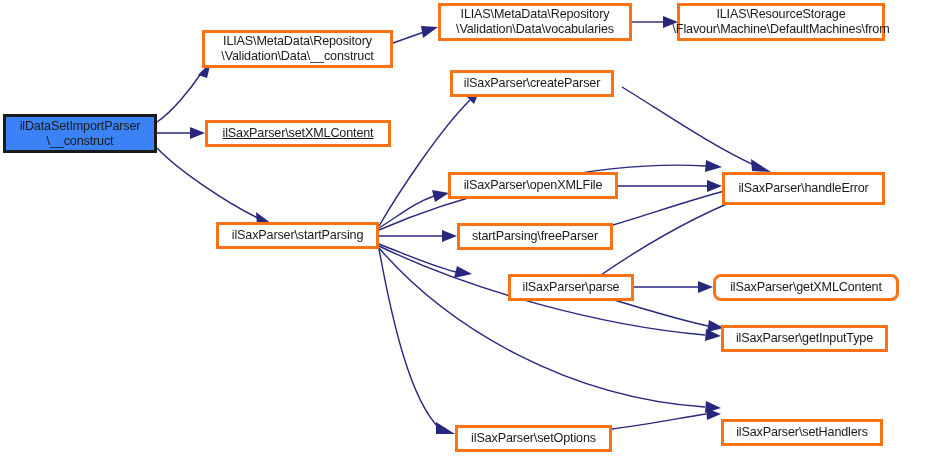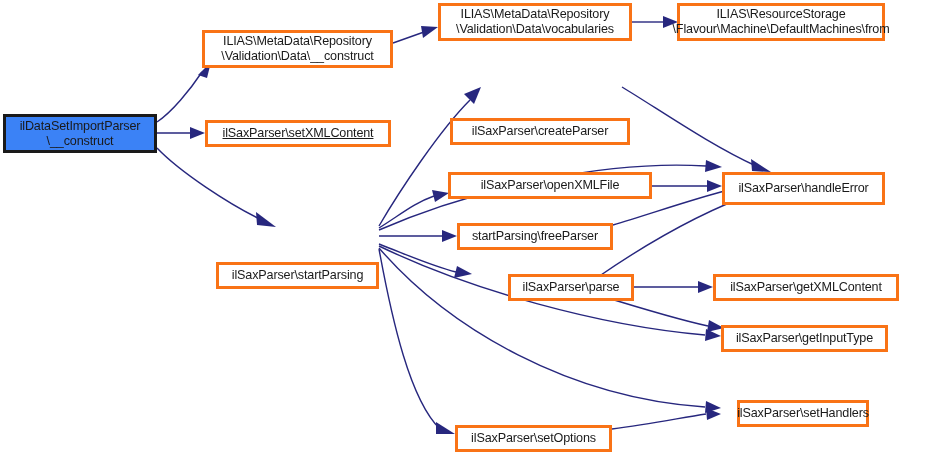--- a/index.html
+++ b/index.html
@@ -139,25 +139,25 @@
   <div id="node-layer">
       <div class="node highlight" style="left: 3px; top: 114px; width: 154px; height: 39px;">ilDataSetImportParser
 \__construct</div>
       <div class="node" style="left: 202px; top: 30px; width: 191px; height: 38px;">ILIAS\MetaData\Repository
 \Validation\Data\__construct</div>
       <div class="node" style="left: 438px; top: 3px; width: 194px; height: 38px;">ILIAS\MetaData\Repository
 \Validation\Data\vocabularies</div>
       <div class="node" style="left: 677px; top: 3px; width: 208px; height: 38px;">ILIAS\ResourceStorage
 \Flavour\Machine\DefaultMachines\from</div>
       <div class="node" style="left: 205px; top: 120px; width: 186px; height: 27px; text-decoration: underline;">ilSaxParser\setXMLContent</div>
-      <div class="node" style="left: 216px; top: 222px; width: 163px; height: 27px; margin-top: 40px;">ilSaxParser\startParsing</div>
-      <div class="node" style="left: 450px; top: 70px; width: 180px; height: 27px; margin-top: 48px;">ilSaxParser\createParser</div>
-      <div class="node" style="left: 448px; top: 172px; width: 204px; height: 27px;">ilSaxParser\openXMLFile</div>
+      <div class="node" style="left: 216px; top: 222px; width: 163px; height: 27px;">ilSaxParser\startParsing</div>
+      <div class="node" style="left: 450px; top: 70px; width: 164px; height: 27px;">ilSaxParser\createParser</div>
+      <div class="node" style="left: 448px; top: 172px; width: 170px; height: 27px;">ilSaxParser\openXMLFile</div>
       <div class="node" style="left: 457px; top: 223px; width: 156px; height: 27px;">startParsing\freeParser</div>
       <div class="node" style="left: 472px; top: 274px; width: 126px; height: 27px; margin-left: 36px;">ilSaxParser\parse</div>
       <div class="node" style="left: 722px; top: 172px; width: 163px; height: 33px;">ilSaxParser\handleError</div>
-      <div class="node" style="left: 713px; top: 274px; width: 186px; height: 27px;">ilSaxParser\getXMLContent</div>
+      <div class="node" style="left: 713px; top: 274px; width: 186px; height: 27px; border-radius: 8px;">ilSaxParser\getXMLContent</div>
       <div class="node" style="left: 721px; top: 325px; width: 167px; height: 27px;">ilSaxParser\getInputType</div>
-      <div class="node" style="left: 721px; top: 400px; width: 132px; height: 27px; margin-left: 16px;">ilSaxParser\setHandlers</div>
+      <div class="node" style="left: 721px; top: 419px; width: 162px; height: 27px;">ilSaxParser\setHandlers</div>
       <div class="node" style="left: 455px; top: 425px; width: 157px; height: 27px;">ilSaxParser\setOptions</div>
     </div>
 
 </div>
 
 </body></html>

